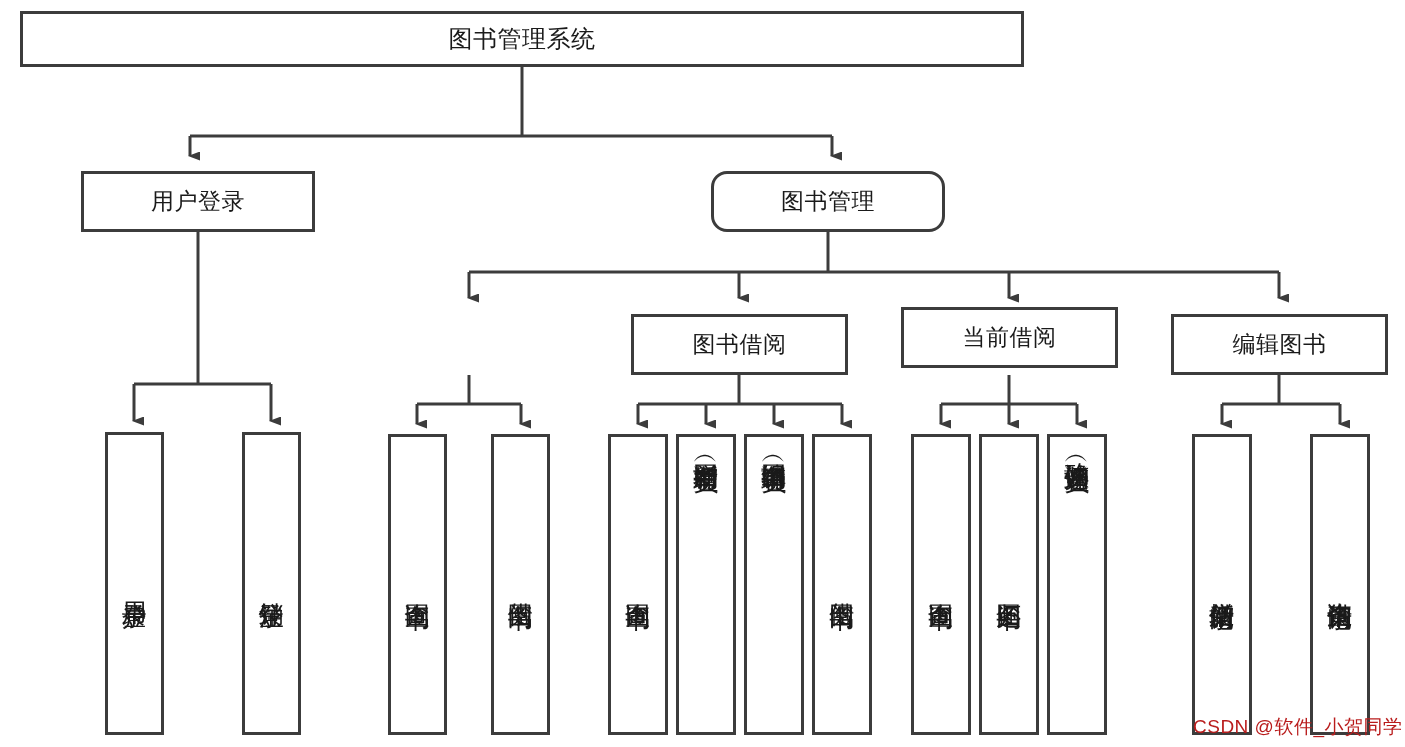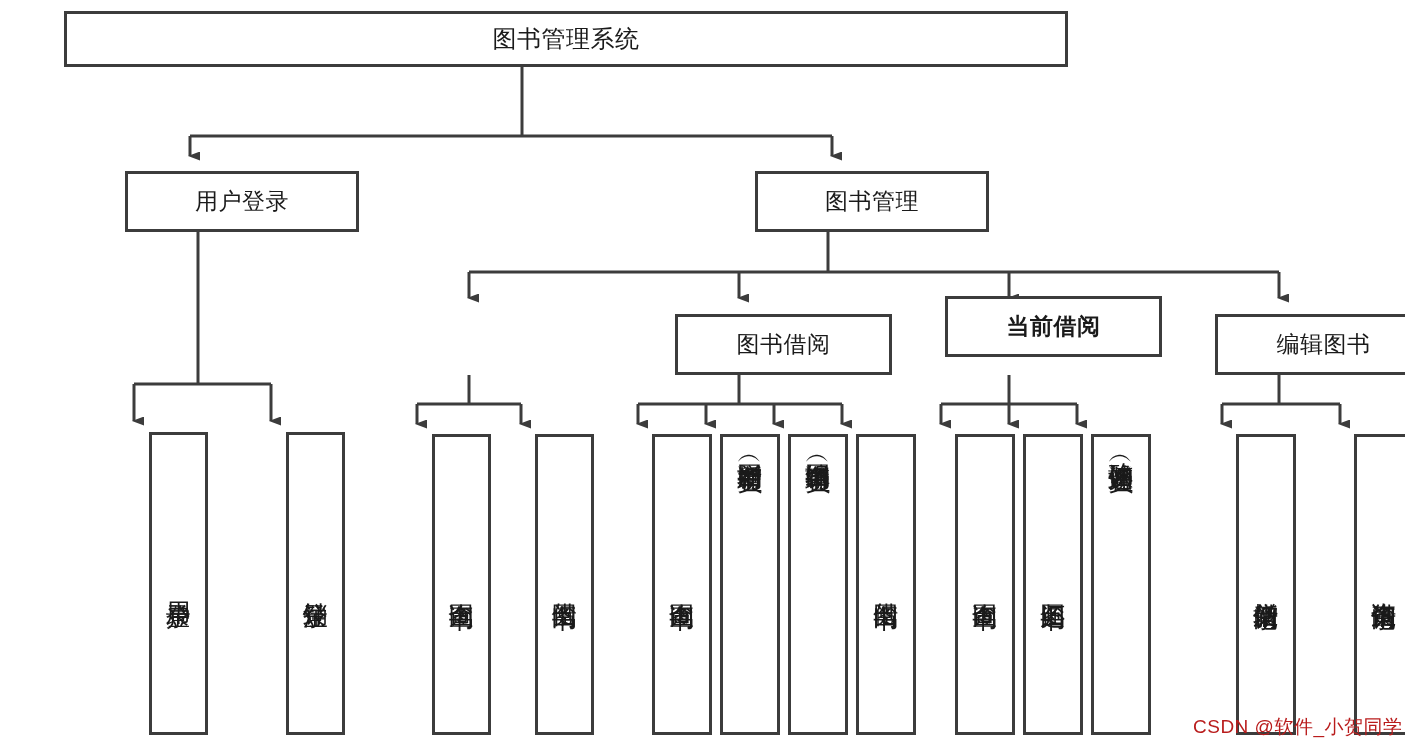--- a/index.html
+++ b/index.html
@@ -29,21 +29,20 @@
   .node {
     position: absolute;
     box-sizing: border-box;
     border: 3px solid #3c3c3c;
     background: #ffffff;
     display: flex;
     align-items: center;
     justify-content: center;
     color: #1a1a1a;
     z-index: 3;
-    margin-left: 44px;
   }
   .node .lbl {
     display: block;
     text-align: center;
     line-height: 1.18;
     white-space: nowrap;
   }
   
   .node.h .lbl {
     font-size: 23px;
@@ -137,28 +136,28 @@
     </g>
   </svg>
 
   <div class="node h root" style="left:20px; top:11px; width:1004px; height:56px;">
     <span class="lbl">图书管理系统</span>
   </div>
 
   <div class="node h" style="left:81px; top:171px; width:234px; height:61px;">
     <span class="lbl">用户登录</span>
   </div>
-  <div class="node h" style="left:711px; top:171px; width:234px; height:61px;">
+  <div class="node h" style="left:711px; top:171px; width:234px; height:61px;border-radius:16px;">
     <span class="lbl">图书管理</span>
   </div>
 
   <div class="node h" style="left:631px; top:314px; width:217px; height:61px;">
     <span class="lbl">图书借阅</span>
   </div>
-  <div class="node h" style="left:901px; top:296px; width:217px; height:61px;font-weight:bold;">
+  <div class="node h" style="left:901px; top:307px; width:217px; height:61px;">
     <span class="lbl">当前借阅</span>
   </div>
   <div class="node h" style="left:1171px; top:314px; width:217px; height:61px;">
     <span class="lbl">编辑图书</span>
   </div>
 
   <div class="node v mid" style="left:105px; top:432px; width:59px; height:303px;">
     <span class="lbl">用户登录</span>
   </div>
   <div class="node v mid" style="left:242px; top:432px; width:59px; height:303px;">

